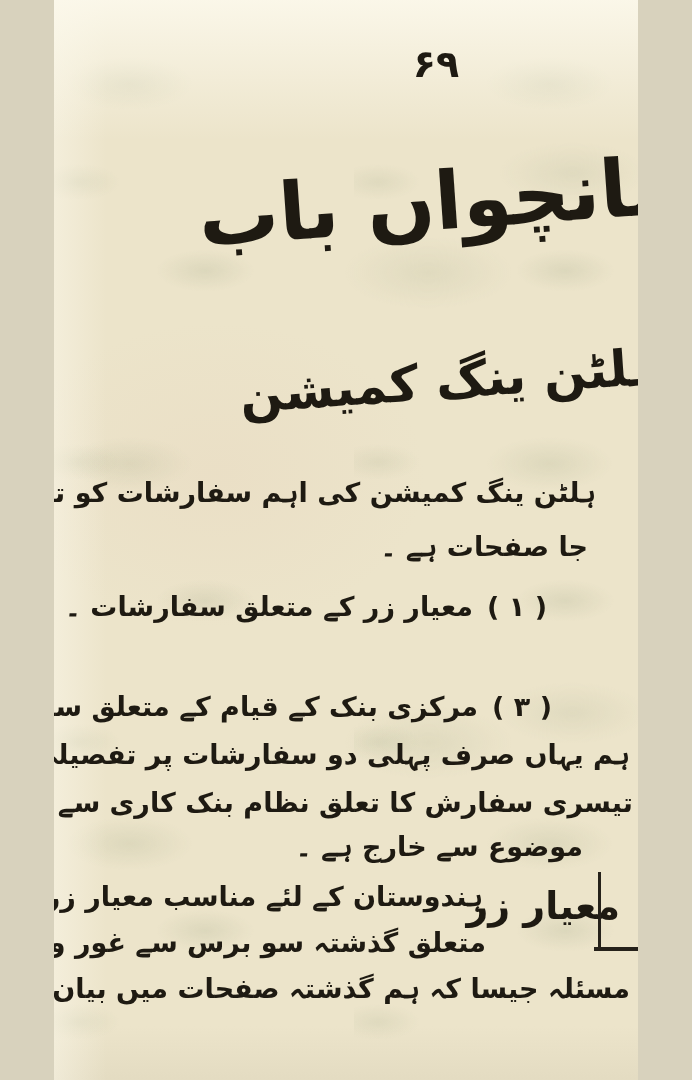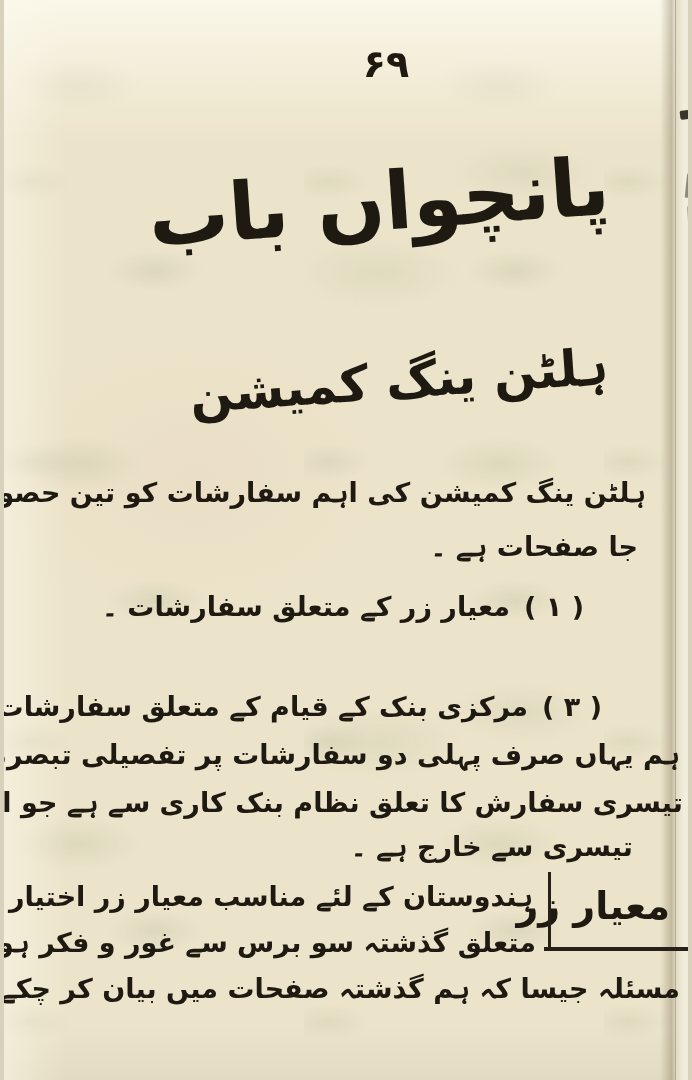--- a/index.html
+++ b/index.html
@@ -1,20 +1,20 @@
 <!DOCTYPE html>
 <html lang="ur" dir="rtl"><head>
 <meta charset="utf-8">
 <style>
   html, body { margin: 0; padding: 0; background: #d8d2bd; }
   * { box-sizing: border-box; }
 
   .page {
     position: relative;
-    width: 684px;
+    width: 584px;
     height: 1080px;
     margin: 0 auto;
     overflow: hidden;
     font-family: "DejaVu Sans", sans-serif;
     background-color: #ece4ca;
     background-image:
       radial-gradient(ellipse 90px 38px at 18% 22%, rgba(160,168,132,0.20), transparent 70%),
       radial-gradient(ellipse 120px 52px at 72% 58%, rgba(160,168,132,0.16), transparent 70%),
       radial-gradient(ellipse 70px 30px at 42% 82%, rgba(148,158,124,0.18), transparent 70%),
       radial-gradient(ellipse 105px 44px at 85% 32%, rgba(148,158,124,0.14), transparent 70%),
@@ -83,21 +83,21 @@
 
   .line {
     position: absolute; direction: rtl; white-space: nowrap;
     font-size: 27px; font-weight: 700; line-height: 1.4;
     text-align: right;
   }
 
   .intro-1 { top: 474px; right: 42px; }
   .intro-2 { top: 528px; right: 50px; }
 
-  .item-1 { top: 588px; right: 104px; }
+  .item-1 { top: 588px; right: 91px; }
   .item-2 { top: 638px; right: 86px; }
   .item-3 { top: 688px; right: 86px; }
   .item-marker { padding-left: 14px; }
 
   .commentary-1 { top: 736px; right: 8px; }
   .commentary-2 { top: 784px; right: 5px; }
   .commentary-3 { top: 828px; right: 55px; }
 
   .side-heading {
     position: absolute; top: 880px; right: 14px; width: 132px; margin: 4px;
@@ -142,21 +142,21 @@
 
   <div class="line item-1 ink">
     <span class="item-marker">( ۱ )</span><span>معیار زر کے متعلق سفارشات ۔</span>
   </div>
   <div class="line item-3 ink">
     <span class="item-marker">( ۳ )</span><span>مرکزی بنک کے قیام کے متعلق سفارشات ۔</span>
   </div>
 
   <div class="line commentary-1 ink">ہم یہاں صرف پہلی دو سفارشات پر تفصیلی تبصرہ کریں گے کیونکہ</div>
   <div class="line commentary-2 ink">تیسری سفارش کا تعلق نظام بنک کاری سے ہے جو اس وقت ہمارے</div>
-  <div class="line commentary-3 ink">تیسری سے خارج ہے ۔</div>
+  <div class="line commentary-3 ink">موضوع سے خارج ہے ۔</div>
 
   <h3 class="side-heading ink">معیار زر</h3>
   <div class="side-heading-vrule"></div>
   <div class="side-heading-hrule"></div>
 
   <div class="line section-1 ink">ہندوستان کے لئے مناسب معیار زر اختیار کرنے کے</div>
   <div class="line section-2 ink">متعلق گذشتہ سو برس سے غور و فکر ہوتا رہا ہے اور یہ</div>
   <div class="line section-3 ink">مسئلہ جیسا کہ ہم گذشتہ صفحات میں بیان کر چکے ہیں مختلف اوقات میں ·</div>
 
 </div>

